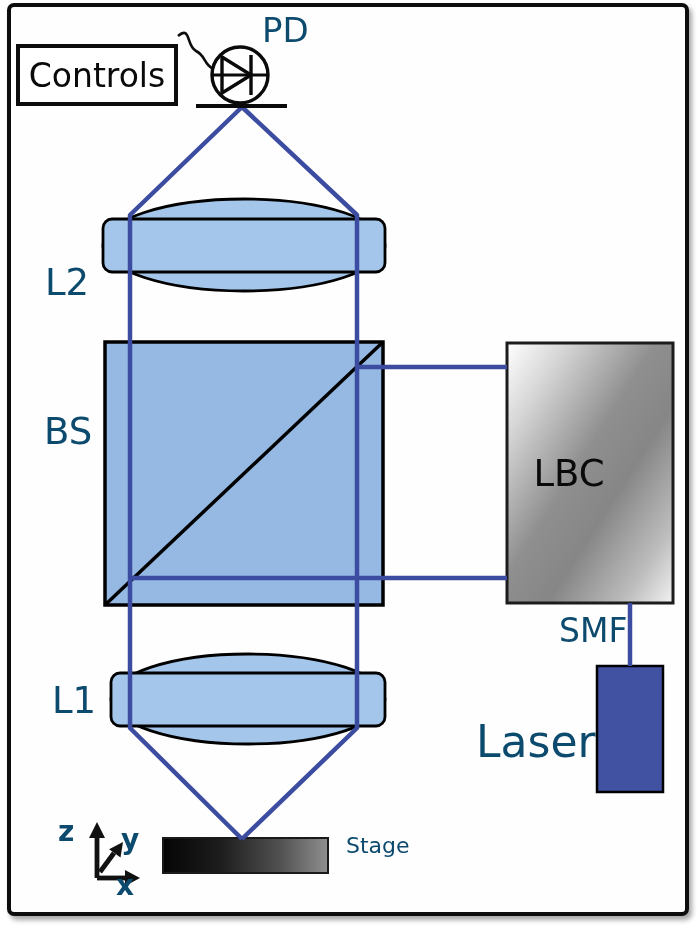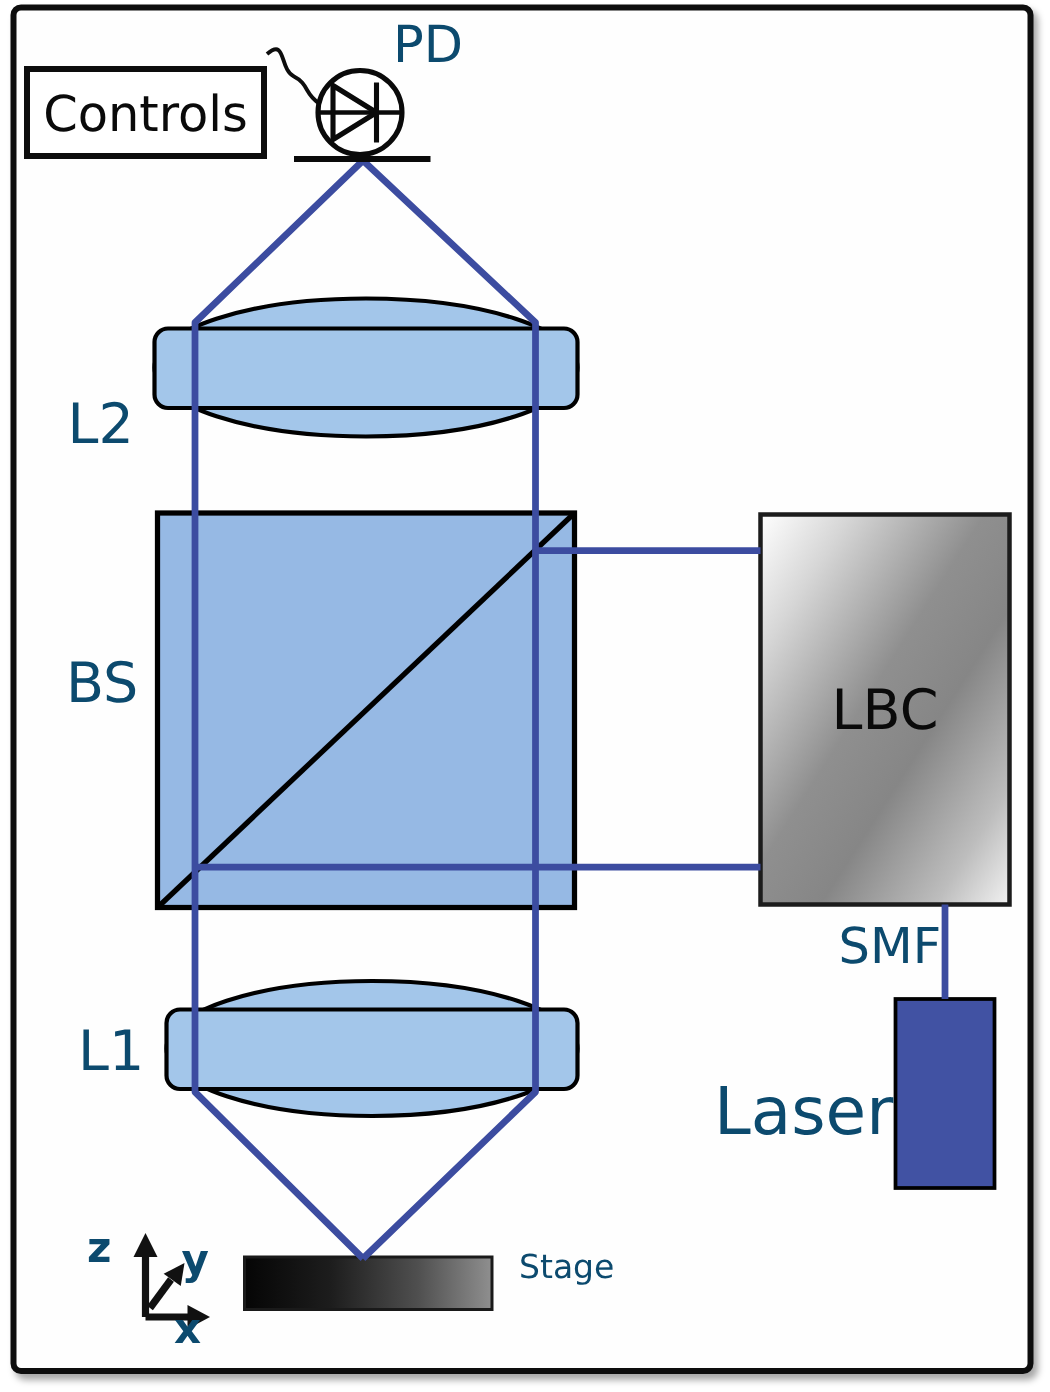--- a/index.html
+++ b/index.html
@@ -14,21 +14,21 @@
   }
   svg.layer{position:absolute;left:0;top:0;}
   .lbl{position:absolute;line-height:1;white-space:nowrap;color:#0c4a6e;}
   .controls-box{
     position:absolute;left:16px;top:20px;width:162px;height:62px;box-sizing:border-box;
     border:4px solid #0d0d0d;background:#fff;display:flex;align-items:center;justify-content:center;
     font-size:33px;
     margin-top:24px;
   }
   .lbc-label{
-    position:absolute;left:507px;top:343px;width:166px;height:260px;
+    position:absolute;left:486px;top:343px;width:166px;height:260px;
     display:flex;align-items:center;justify-content:center;font-size:37px;pointer-events:none;
   }
   .ax{font-weight:bold;font-size:28px;}
 </style>
 </head>
 <body>
 
 <div class="page">
   <div class="frame"></div>
 
@@ -99,21 +99,21 @@
       <polygon points="123,842 120.5,857.4 109.1,849.2"></polygon>
     </g>
   </svg>
 
   <div class="controls-box">
     <span>Controls</span>
   </div>
 
   <div class="lbl" style="left:262px;top:13px;font-size:34px;">PD</div>
   <div class="lbl" style="left:45px;top:224px;font-size:37px;margin-top:40px;">L2</div>
-  <div class="lbl" style="left:44px;top:437px;font-size:37px;">BS</div>
+  <div class="lbl" style="left:44px;top:413px;font-size:37px;">BS</div>
   <div class="lbl" style="left:52px;top:682px;font-size:37px;">L1</div>
   <div class="lbc-label">
     <span>LBC</span>
   </div>
   <div class="lbl" style="left:559px;top:614px;font-size:33px;">SMF</div>
   <div class="lbl" style="left:476px;top:720px;font-size:44px;">Laser</div>
   <div class="lbl" style="left:346px;top:835px;font-size:22px;">Stage</div>
 
   <div class="lbl ax" style="left:58px;top:818px;">z</div>
   <div class="lbl ax" style="left:121px;top:826px;">y</div>

